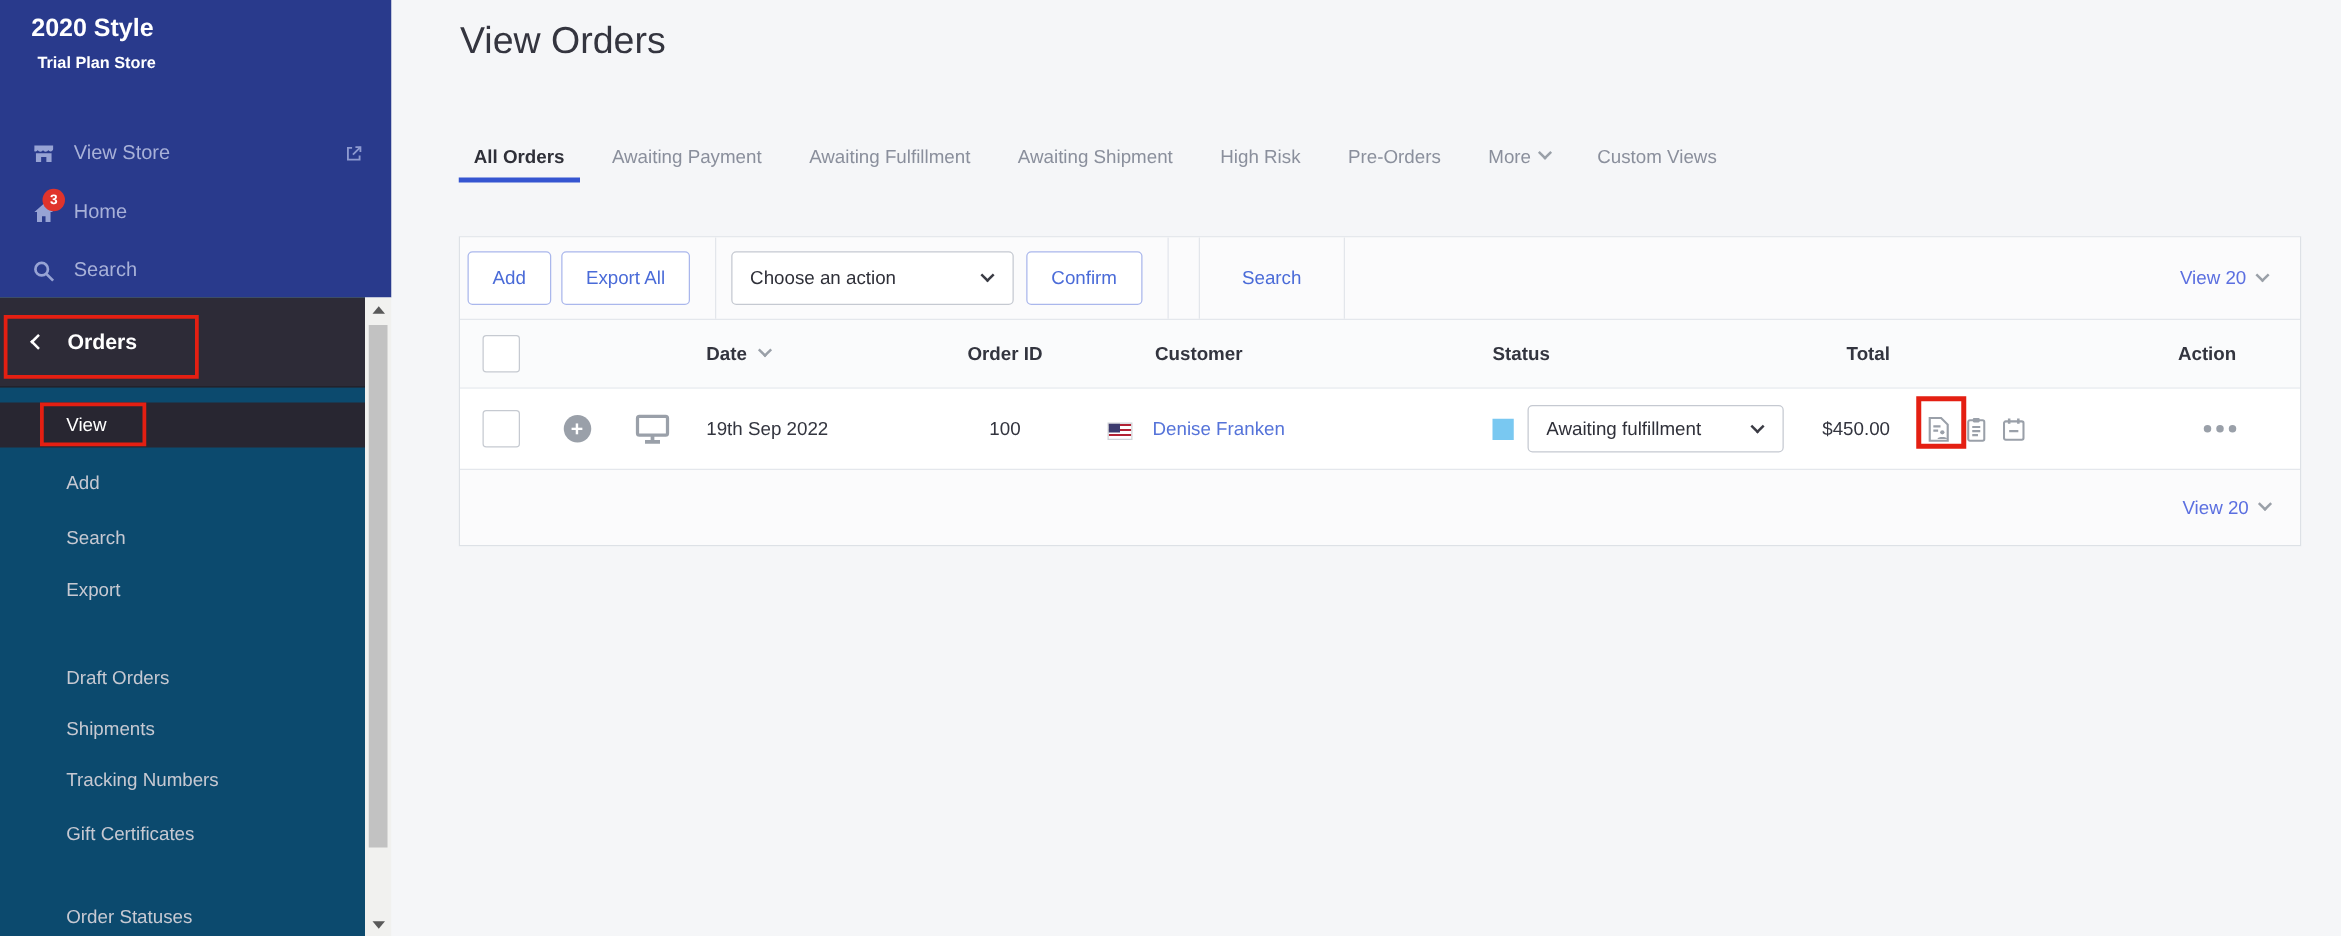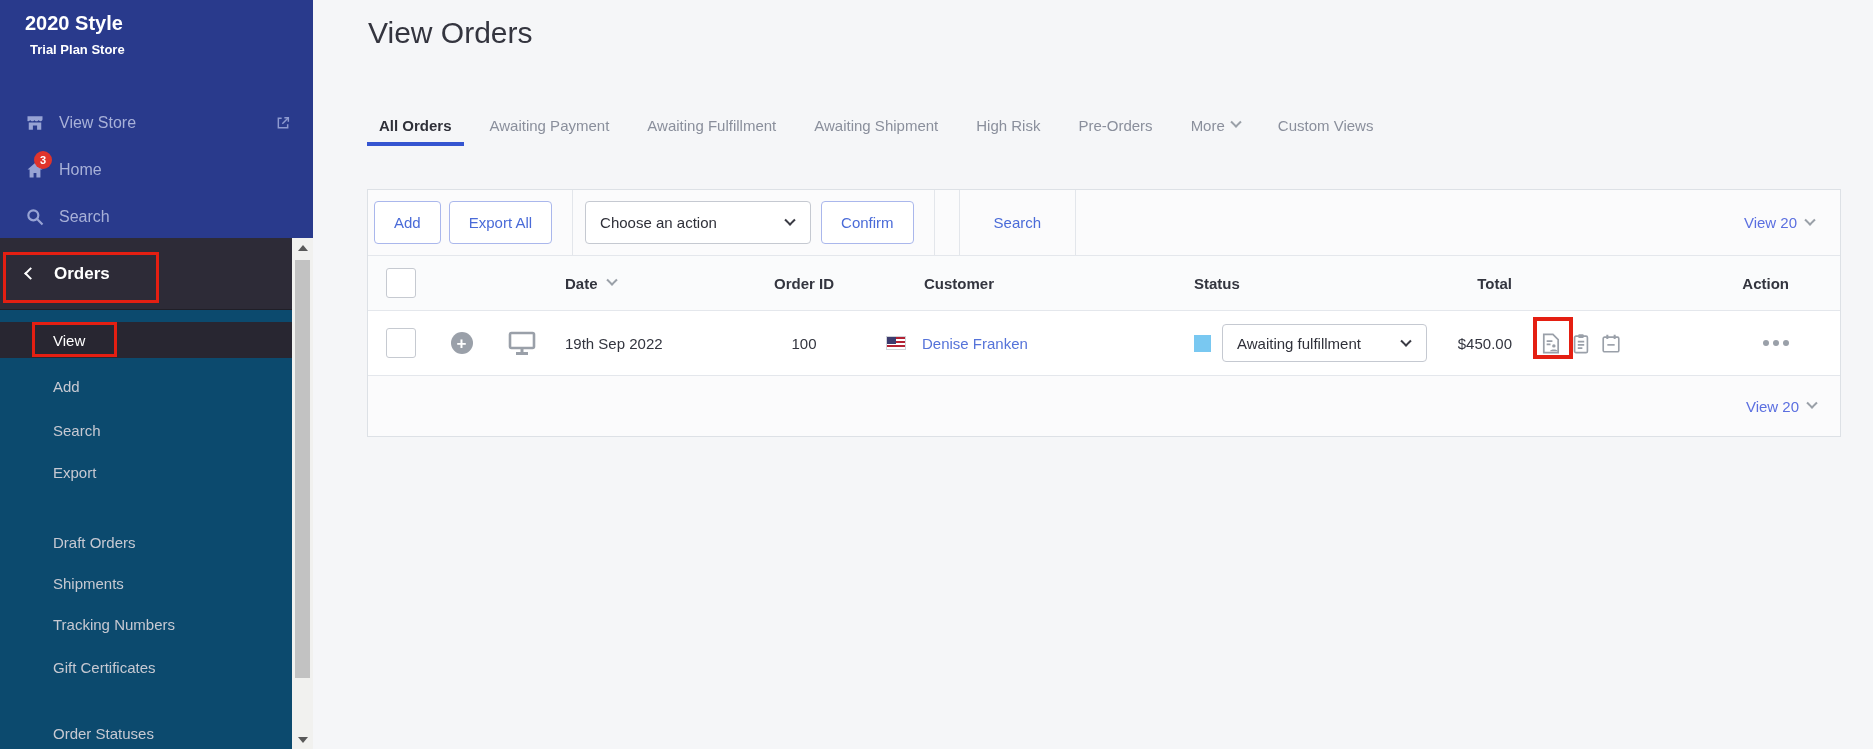--- a/index.html
+++ b/index.html
@@ -130,21 +130,21 @@
     grid-template-columns:66px 55px 65px 180px 140px 310px 260px 82px 128px 1fr;
     align-items:center;
   }
   .thead { height:55px; background:#fafbfc; border-bottom:1px solid #e4e7ec; font-weight:700; font-size:15px; color:#33353f; }
   .trow  { height:65px; background:#ffffff; border-bottom:1px solid #e4e7ec; font-size:15px; color:#33353f; }
 
   .cell-center { justify-self:center; }
   .cell-date { padding-left:11px; display:flex; align-items:center; gap:10px; }
   .cell-orderid { justify-self:center; }
   .cell-customer-h { padding-left:50px; }
-  .cell-customer { padding-left:12px; display:flex; align-items:center; gap:16px; }
+  .cell-customer { padding-left:12px; display:flex; align-items:flex-end; gap:16px; }
   .cell-status { padding-left:10px; display:flex; align-items:center; gap:11px; }
   .cell-total { justify-self:end; padding-right:14px; }
   .cell-icons { padding-left:13px; display:flex; align-items:center; gap:8px; }
   .cell-action { justify-self:end; padding-right:51px; }
 
   .checkbox {
     width:30px; height:30px; background:#fff; border:1.5px solid #c6cad1; border-radius:3px; cursor:pointer;
   }
   .plus-icon {
     width:22px; height:22px; border-radius:50%; background:#9aa0a9; color:#fff;

